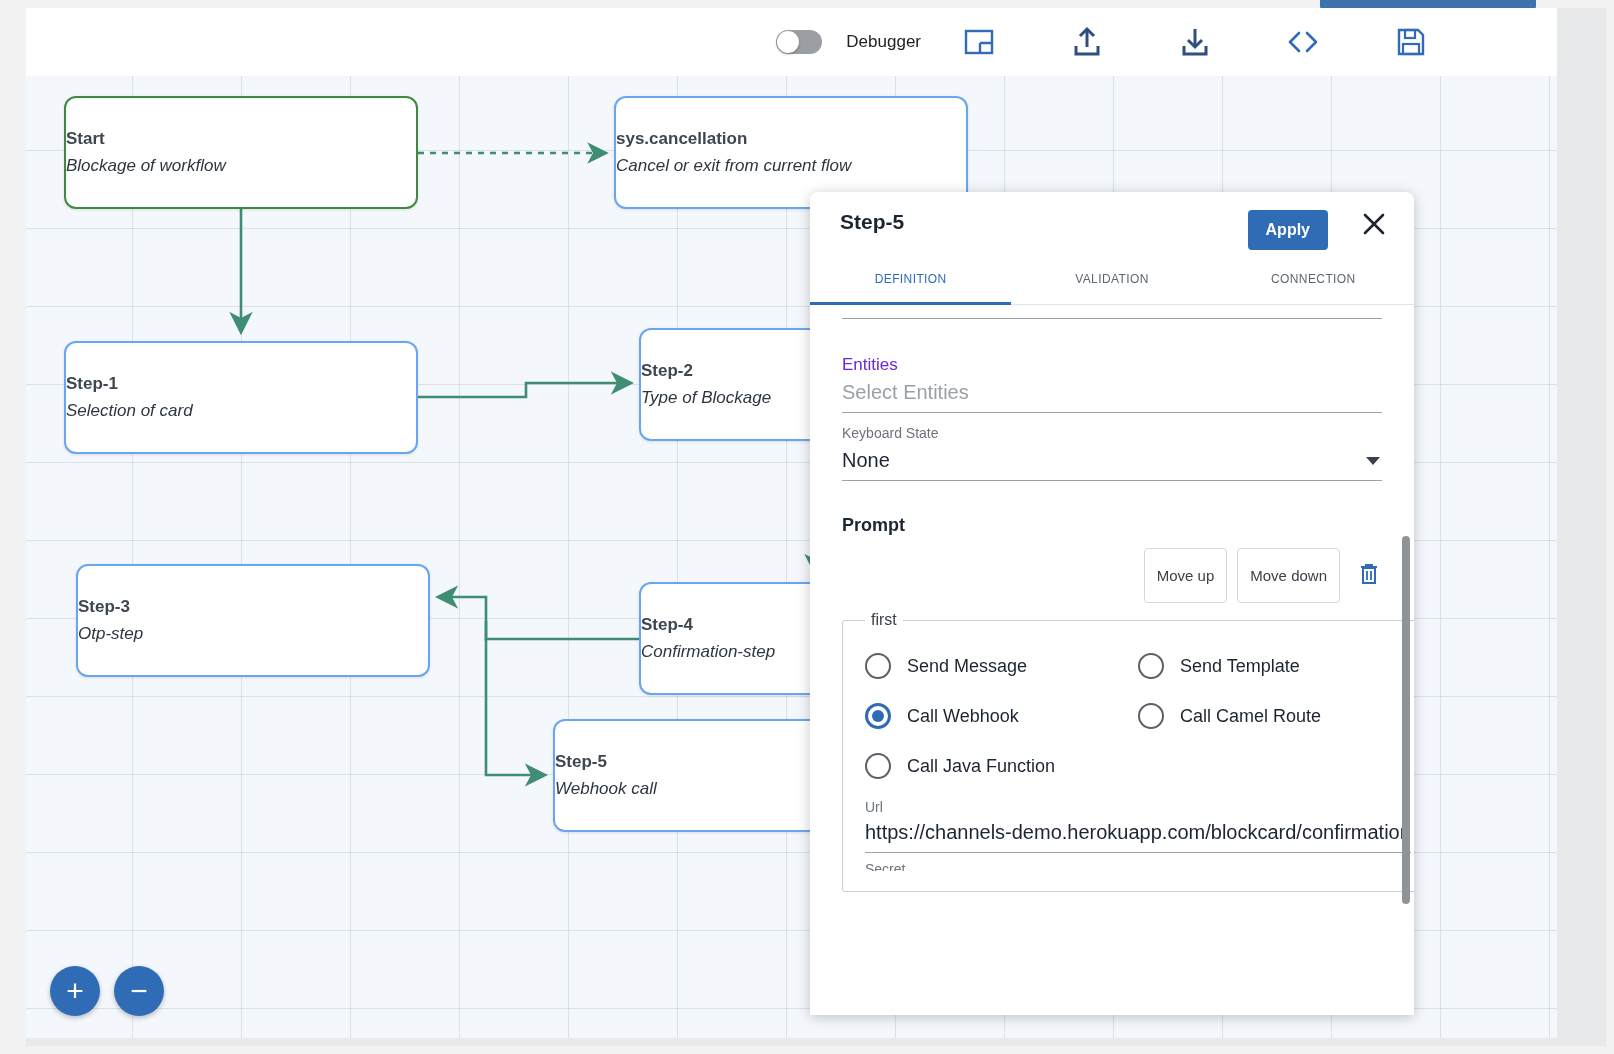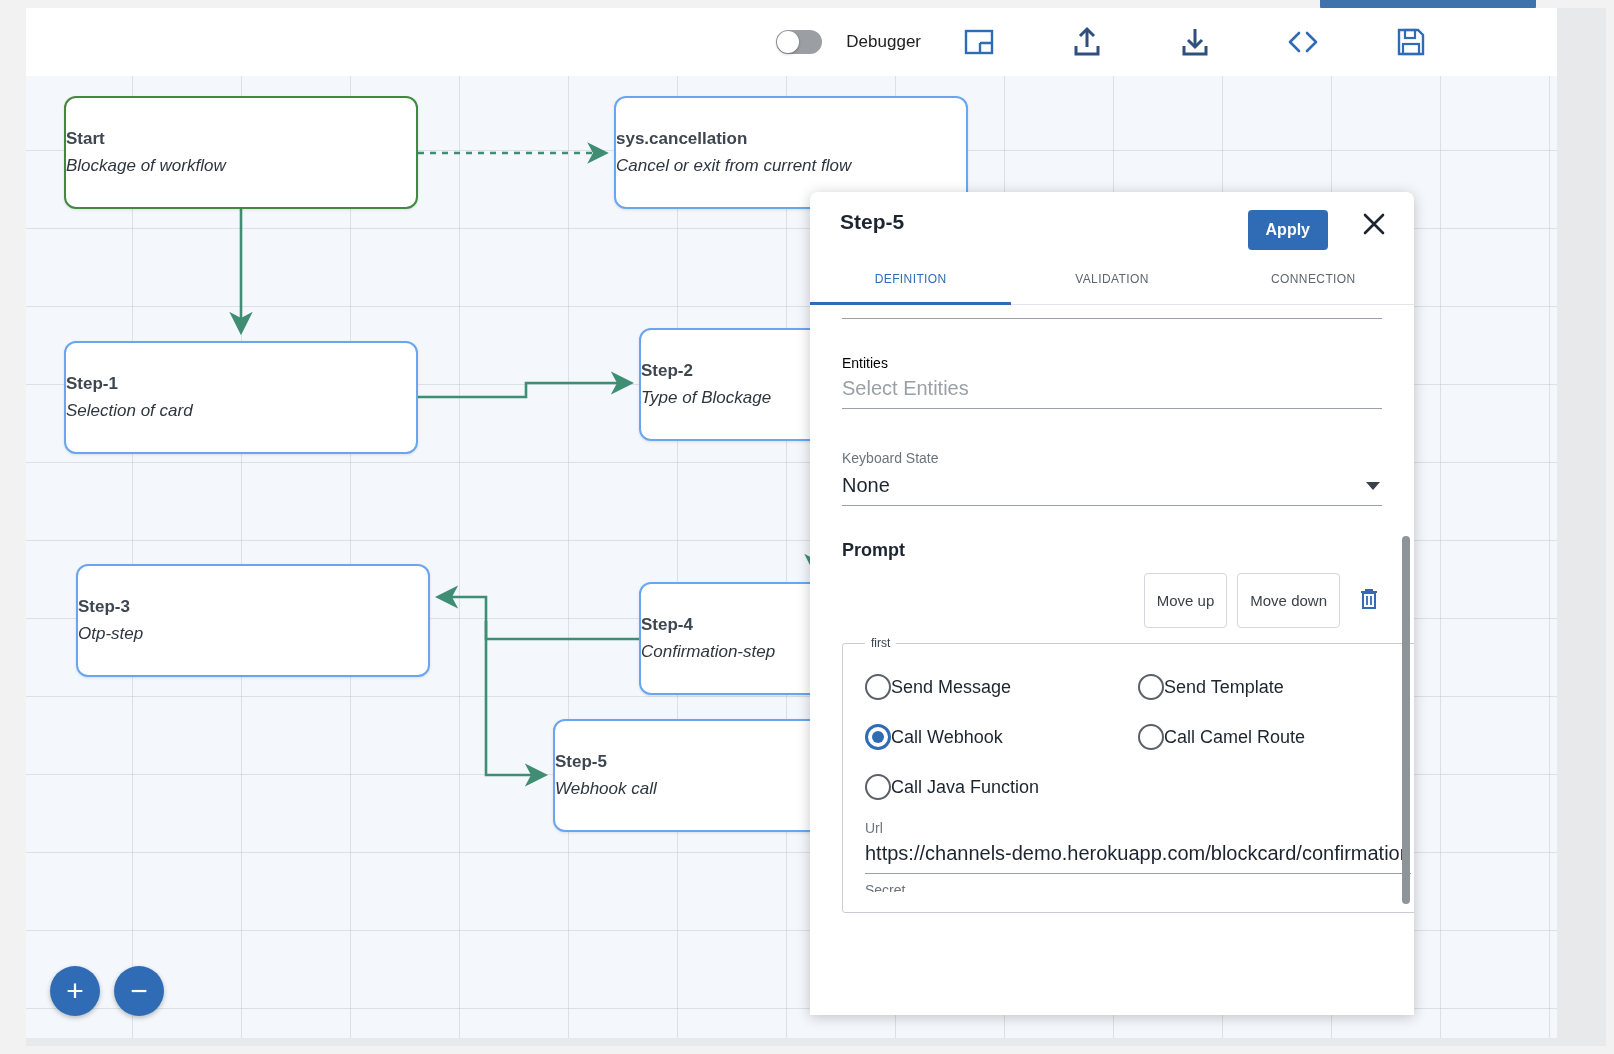--- a/index.html
+++ b/index.html
@@ -263,22 +263,22 @@
     color: #1d2530;
     padding: 6px 0 8px 0;
     border-bottom: 1px solid #9aa0a6;
   }
   .fld-label-small {
     font-size: 14px;
     color: #6c737b;
     margin-bottom: 2px;
   }
   .fld-strong-label {
-    font-size: 14px;
-    color: #000000;
+    font-size: 17px;
+    color: #6d28d9;
     margin-top: 36px;
   }
   .fld-placeholder {
     font-size: 20px;
     color: #9aa0a6;
     padding: 6px 0 8px 0;
     border-bottom: 1px solid #9aa0a6;
   }
   .select-row {
     position: relative;
@@ -330,33 +330,34 @@
     cursor: pointer;
     margin-left: 6px;
   }
   fieldset.group {
     border: 1px solid #c9cdd3;
     border-radius: 3px;
     margin: 8px 0 0 0;
     padding: 14px 22px 20px 22px;
   }
   fieldset.group legend {
-    font-size: 12px;
+    font-size: 16px;
     color: #3b4149;
     padding: 0 6px;
   }
   .radio-grid {
     display: grid;
     grid-template-columns: 1fr 1fr;
     row-gap: 24px;
     padding-top: 10px;
   }
   .radio {
     display: flex;
     align-items: center;
+    gap: 16px;
     cursor: pointer;
   }
   .radio .dot {
     width: 26px;
     height: 26px;
     border-radius: 50%;
     border: 2px solid #5b6066;
     box-sizing: border-box;
     flex: none;
     position: relative;
@@ -551,21 +552,21 @@
     <div class="panel-body">
       <div class="scroll-inner">
 
         <div class="fld">
           <div class="fld-value">Webhook call</div>
         </div>
 
         <div class="fld-strong-label">Entities</div>
         <div class="fld-placeholder">Select Entities</div>
 
-        <div style="margin-top:41px;">
+        <div style="margin-top:12px;">
           <div class="fld-label-small">Keyboard State</div>
           <div class="select-row">
             <span>None</span>
             <span class="caret"></span>
           </div>
         </div>
 
         <div class="section-title">Prompt</div>
 
         <div class="move-row">

